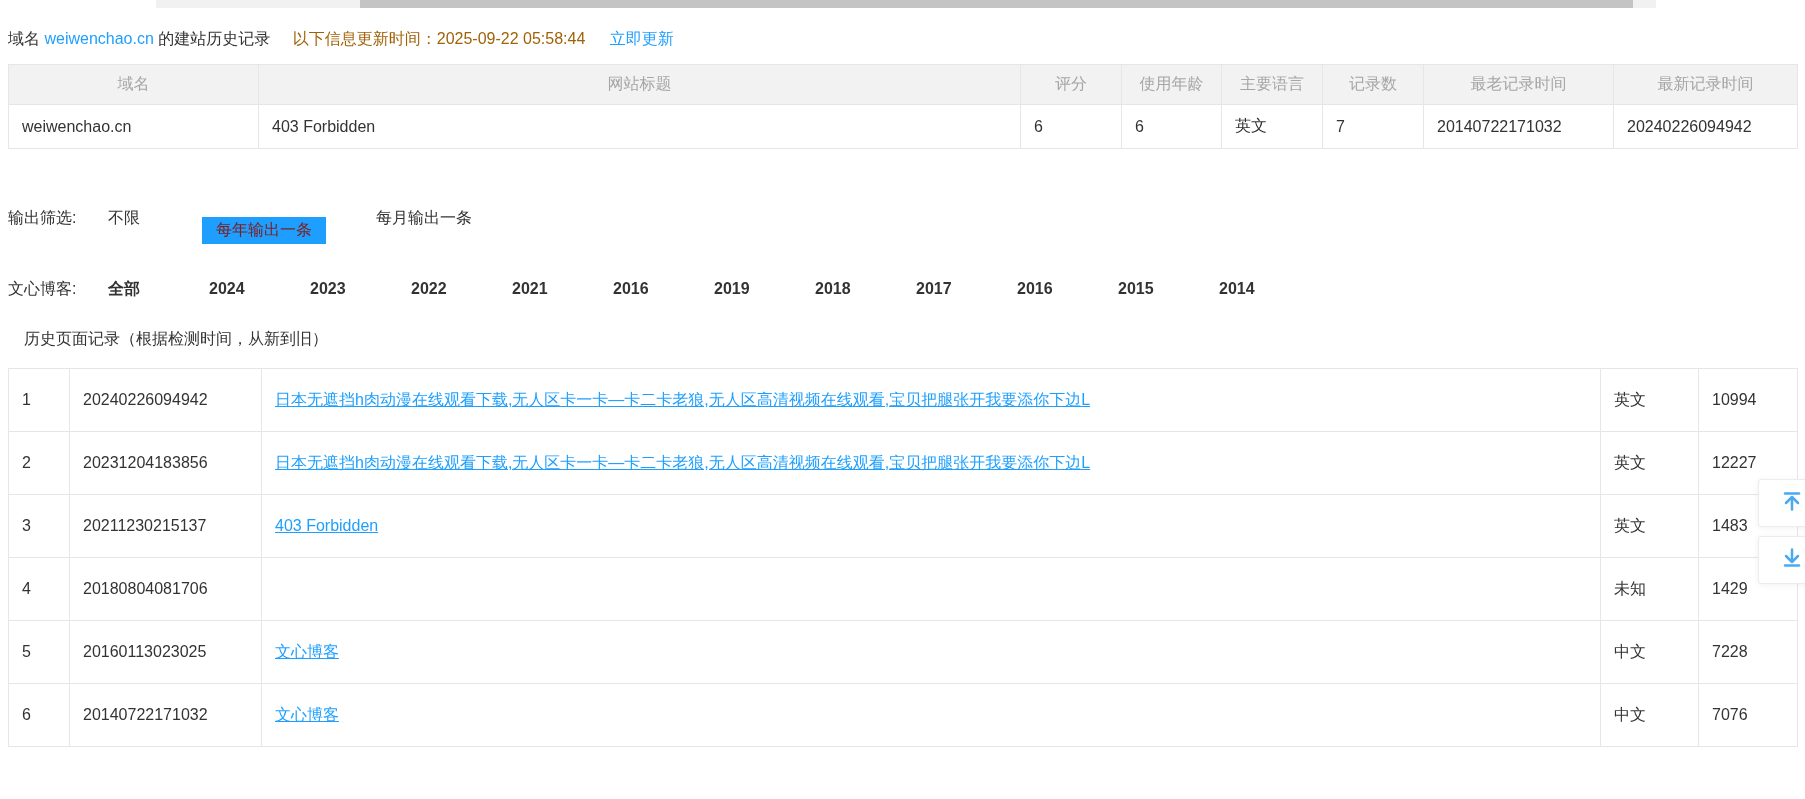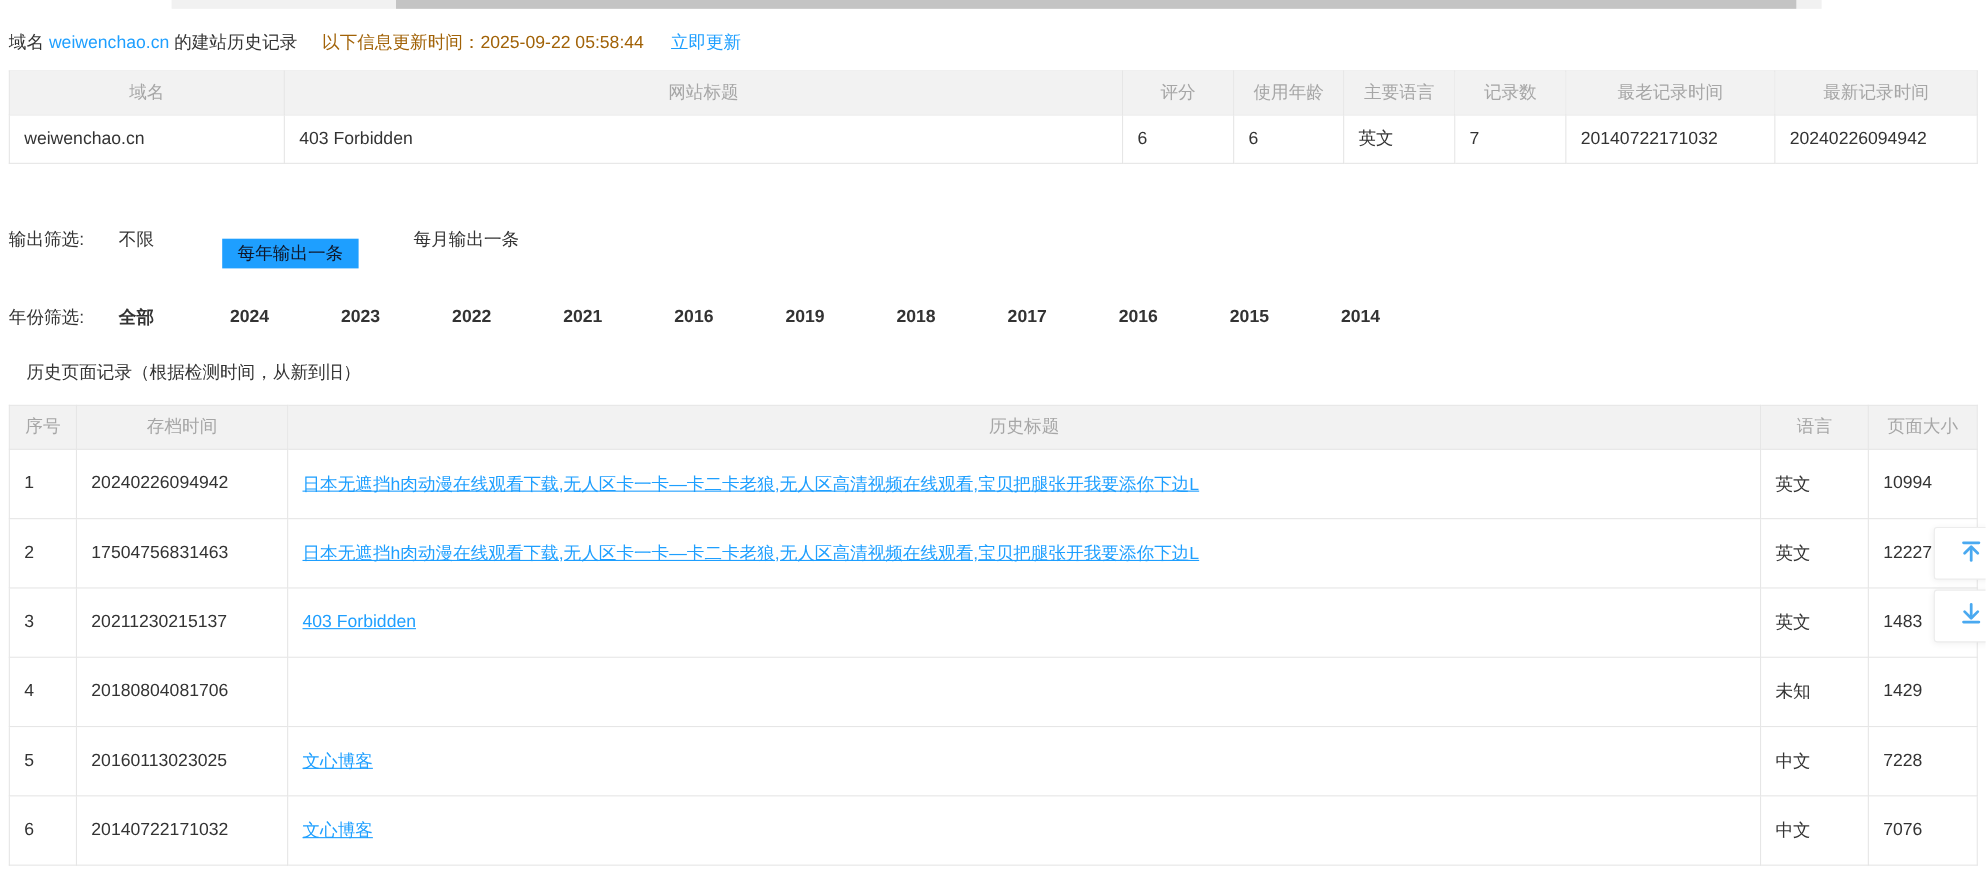--- a/index.html
+++ b/index.html
@@ -31,21 +31,21 @@
 
   .history-table { position:absolute; top:368px; left:8px; width:1789px; }
   .history-table td { height:63px; }
   .history-table td.title a { font-size:16px; }
 
   
   .filter-row { position:absolute; left:8px; display:flex; align-items:center; height:26px; }
   .filter-row .flabel { width:100px; }
   .output-row { top:205px; }
   .opt { cursor:pointer; }
-  .opt.selected { background:#1E9FFF; color:#0f172a; padding:3px 14px;margin-top:24px; }
+  .opt.selected { background:#1E9FFF; color:#7f1d1d; padding:3px 14px;margin-top:24px; }
   .gap62 { display:inline-block; width:62px; }
   .gap50 { display:inline-block; width:50px; }
   .year-row { top:276px; }
   .year-opt { display:inline-block; width:101px; cursor:pointer;font-weight:bold; }
 
   .history-heading { position:absolute; top:329px; left:24px; }
 
   
   .float-btn {
     position:absolute; left:1758px; width:62px; height:48px; background:#fff;
@@ -109,21 +109,21 @@
 <div class="filter-row output-row">
   <span class="flabel">输出筛选:</span>
   <span class="opt">不限</span>
   <span class="gap62"></span>
   <span class="opt selected">每年输出一条</span>
   <span class="gap50"></span>
   <span class="opt">每月输出一条</span>
 </div>
 
 <div class="filter-row year-row">
-  <span class="flabel">年份筛选:</span>
+  <span class="flabel">文心博客:</span>
   <span class="year-opt">全部</span>
   <span class="year-opt">2024</span>
   <span class="year-opt">2023</span>
   <span class="year-opt">2022</span>
   <span class="year-opt">2021</span>
   <span class="year-opt">2016</span>
   <span class="year-opt">2019</span>
   <span class="year-opt">2018</span>
   <span class="year-opt">2017</span>
   <span class="year-opt">2016</span>
@@ -135,37 +135,30 @@
 
 <table class="history-table">
   <colgroup>
     <col style="width:61px">
       <col style="width:192px">
       <col style="width:1339px">
       <col style="width:98px">
       <col style="width:99px">
   </colgroup>
   <tbody>
-      <tr>
-    <th>序号</th>
-    <th>存档时间</th>
-    <th>历史标题</th>
-    <th>语言</th>
-    <th>页面大小</th>
-  </tr>
   <tr>
     <td>1</td>
     <td>20240226094942</td>
     <td class="title"><a href="#" class="u">日本无遮挡h肉动漫在线观看下载,无人区卡一卡—卡二卡老狼,无人区高清视频在线观看,宝贝把腿张开我要添你下边L</a></td>
     <td>英文</td>
     <td>10994</td>
   </tr>
   <tr>
     <td>2</td>
-    <td>17504756831463</td>
+    <td>20231204183856</td>
     <td class="title"><a href="#" class="u">日本无遮挡h肉动漫在线观看下载,无人区卡一卡—卡二卡老狼,无人区高清视频在线观看,宝贝把腿张开我要添你下边L</a></td>
     <td>英文</td>
     <td>12227</td>
   </tr>
   <tr>
     <td>3</td>
     <td>20211230215137</td>
     <td class="title"><a href="#" class="u">403 Forbidden</a></td>
     <td>英文</td>
     <td>1483</td>

